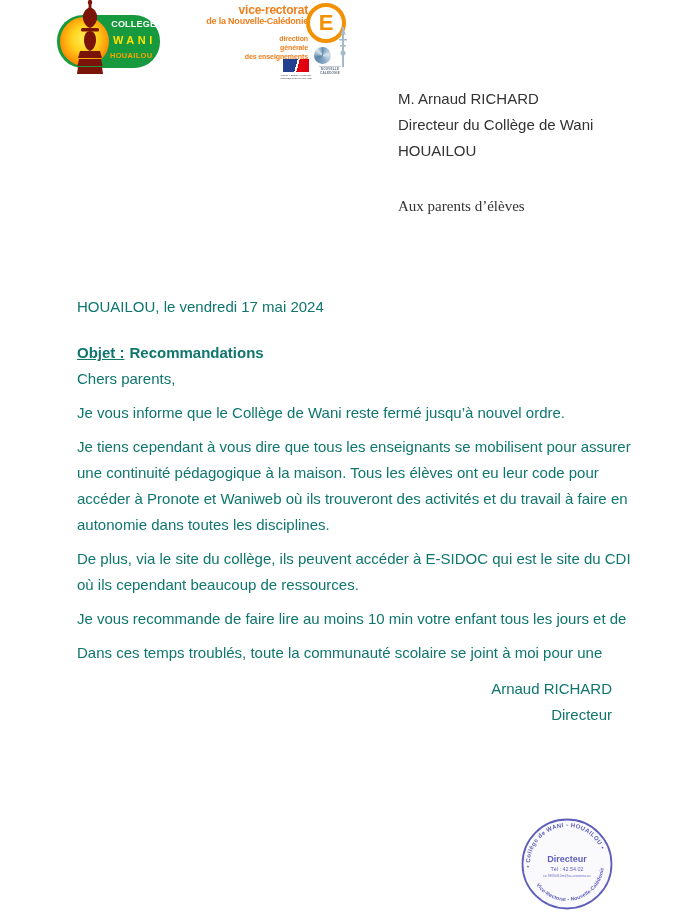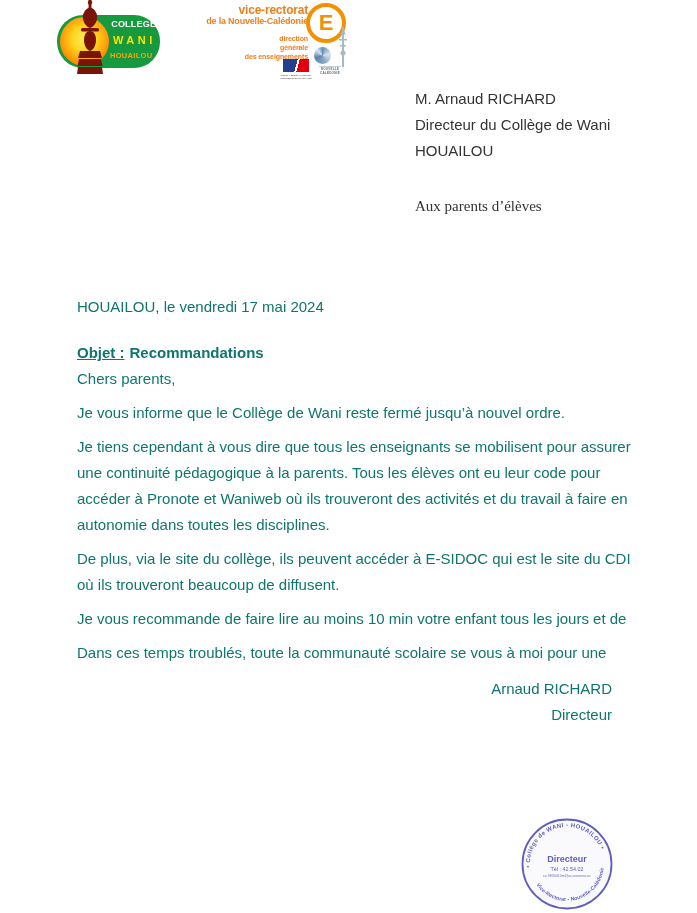--- a/index.html
+++ b/index.html
@@ -32,21 +32,21 @@
   .rf-captions{position:absolute;left:280px;top:73px;width:64px;transform:scale(.5);transform-origin:left top;
                color:#444;line-height:6px;font-size:5px;text-align:center;}
   .nc-swirl{position:absolute;left:314px;top:47px;width:17px;height:17px;border-radius:50%;
             background:conic-gradient(#6a92b2,#d7e4ee 22%,#86a8c4 45%,#5c86a8 70%,#d7e4ee 88%,#6a92b2);}
   .nc-fleche{position:absolute;left:337px;top:27px;width:12px;height:40px;}
   .nc-captions{position:absolute;left:306px;top:66px;width:96px;transform:scale(.5);transform-origin:left top;
                color:#5c6d7d;line-height:7px;font-size:6px;font-weight:700;text-align:center;letter-spacing:.5px;}
   .nc-rule{width:44px;height:1px;background:#8a9aa8;margin:0 auto 2px auto;}
 
   
-  .recipient{position:absolute;left:415px;top:86px;font-size:15px;line-height:26px;color:#333;}
+  .recipient{position:absolute;left:398px;top:86px;font-size:15px;line-height:26px;color:#333;}
   .recipient .audience{margin-top:29px;font-family:Liberation Serif, serif;}
 
   
   .letter{position:absolute;left:77px;top:294px;width:560px;font-size:15px;line-height:26px;color:#0f766e;}
   .letter div{white-space:nowrap;}
   .dateline{margin-bottom:20px;}
   .objet{font-weight:700;}
   .objet .lbl{text-decoration:underline;margin-right:5px;}
   .salutation{margin-bottom:8px;}
   .para{margin-bottom:8px;}
@@ -129,33 +129,33 @@
       <span class="lbl">Objet :</span><span>Recommandations</span>
     </div>
 
     <div class="salutation">Chers parents,</div>
 
     <div class="para">
       <div>Je vous informe que le Collège de Wani reste fermé jusqu’à nouvel ordre.</div>
     </div>
     <div class="para">
       <div>Je tiens cependant à vous dire que tous les enseignants se mobilisent pour assurer</div>
-      <div>une continuité pédagogique à la parents. Tous les élèves ont eu leur code pour</div>
+      <div>une continuité pédagogique à la maison. Tous les élèves ont eu leur code pour</div>
       <div>accéder à Pronote et Waniweb où ils trouveront des activités et du travail à faire en</div>
       <div>autonomie dans toutes les disciplines.</div>
     </div>
     <div class="para">
       <div>De plus, via le site du collège, ils peuvent accéder à E-SIDOC qui est le site du CDI</div>
-      <div>où ils trouveront beaucoup de diffusent.</div>
+      <div>où ils cependant beaucoup de ressources.</div>
     </div>
     <div class="para">
       <div>Je vous recommande de faire lire au moins 10 min votre enfant tous les jours et de</div>
     </div>
     <div class="para">
-      <div>Dans ces temps troublés, toute la communauté scolaire se vous à moi pour une</div>
+      <div>Dans ces temps troublés, toute la communauté scolaire se joint à moi pour une</div>
     </div>
 
     <div class="sig">
       <div>Arnaud RICHARD</div>
       <div>Directeur</div>
     </div>
   </div>
 
   <svg class="stamp" viewBox="0 0 92 92" aria-hidden="false">
     <defs>

